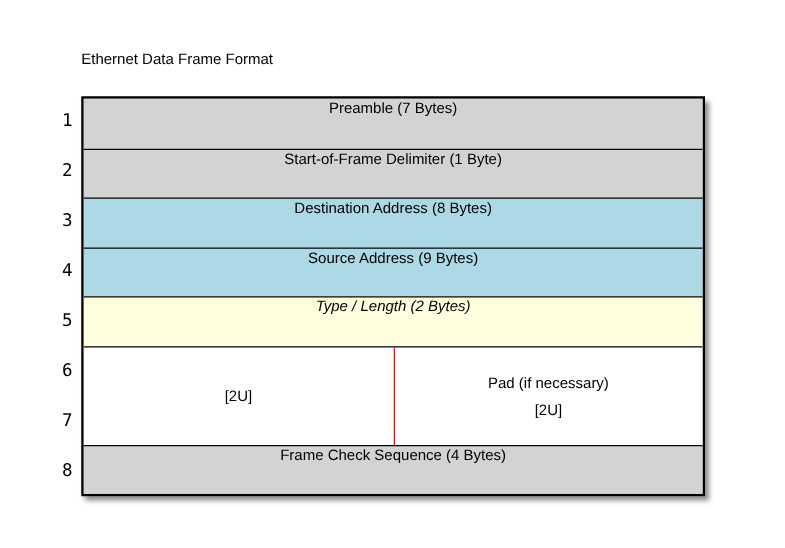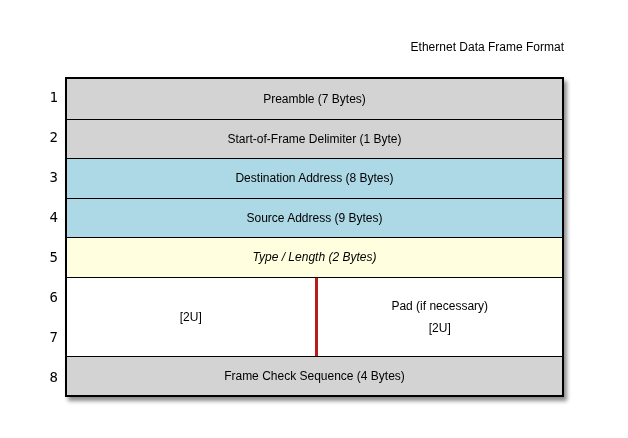--- a/index.html
+++ b/index.html
@@ -14,21 +14,21 @@
     width: 628px;
     height: 438px;
     background: #ffffff;
     overflow: hidden;
   }
   .title-block {
     position: absolute;
     left: 65px;
     top: 40px;
     width: 499px;
-    text-align: right;
+    text-align: left;
     font-size: 12px;
     line-height: 14px;
     color: #000000;
   }
   .num-col {
     position: absolute;
     left: 24px;
     top: 77px;
     width: 34px;
     height: 320px;
@@ -51,21 +51,20 @@
     height: 320px;
     box-sizing: border-box;
     border: 2px solid #000000;
     box-shadow: 3px 4px 4px rgba(0,0,0,0.45);
     display: grid;
     grid-template-rows: 1fr 1fr 1fr 1fr 1fr 2fr 1fr;
     background: #ffffff;
   }
   .frame-row {
     display: flex;
-    align-items: center;
     justify-content: center;
     font-size: 12px;
     border-top: 1px solid #000000;
     box-sizing: border-box;
     text-align: center;
   }
   .frame-row:first-child { border-top: none; }
   .fill-gray   { background: #d3d3d3; }
   .fill-blue   { background: #add8e6; }
   .fill-yellow { background: #ffffe0; font-style: italic; }
@@ -80,21 +79,21 @@
   .split-cell {
     display: flex;
     flex-direction: column;
     align-items: center;
     justify-content: center;
     gap: 8px;
     font-size: 12px;
     box-sizing: border-box;
     text-align: center;
   }
-  .split-cell.right { border-left: 3px solid #b91c1c; }
+  .split-cell.right { border-left: 1px solid #b91c1c; }
 </style>
 </head>
 <body>
 
 <div class="stage">
 
   <div class="title-block">
     <div>Ethernet Data Frame Format</div>
   </div>
 

